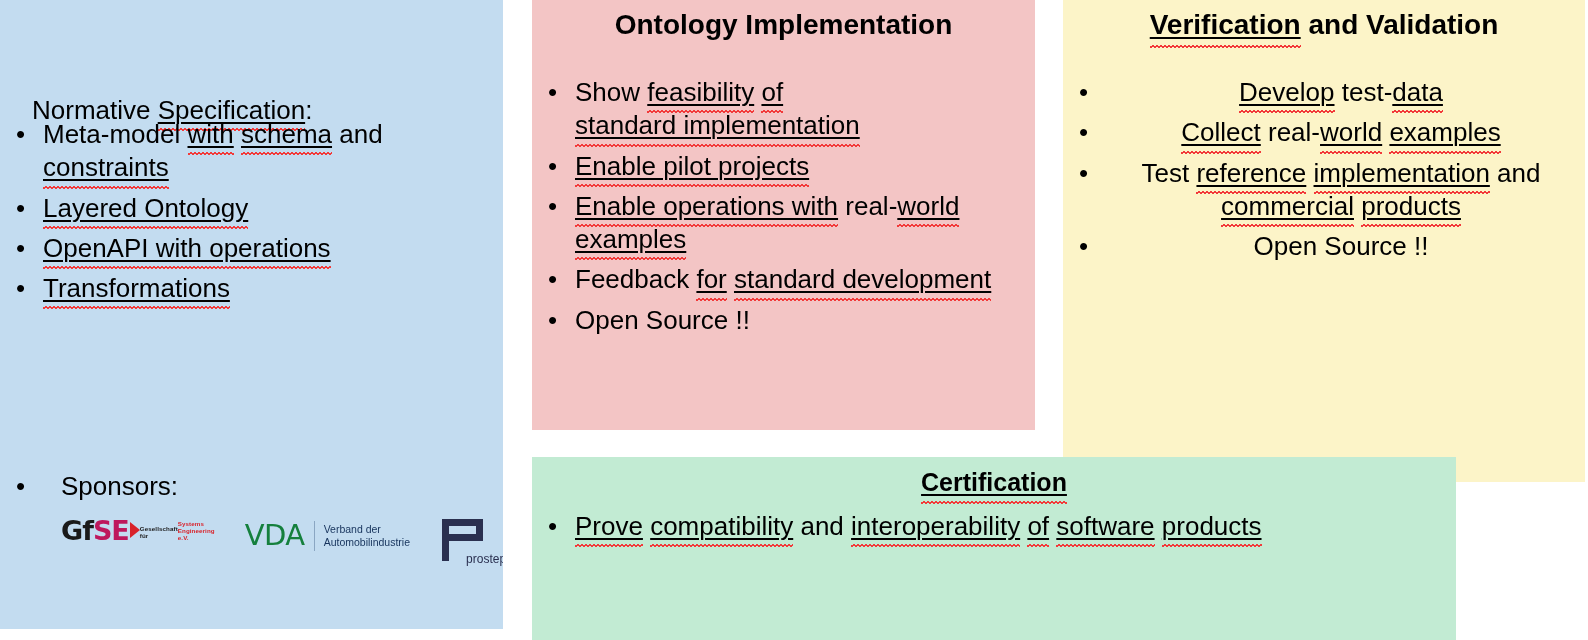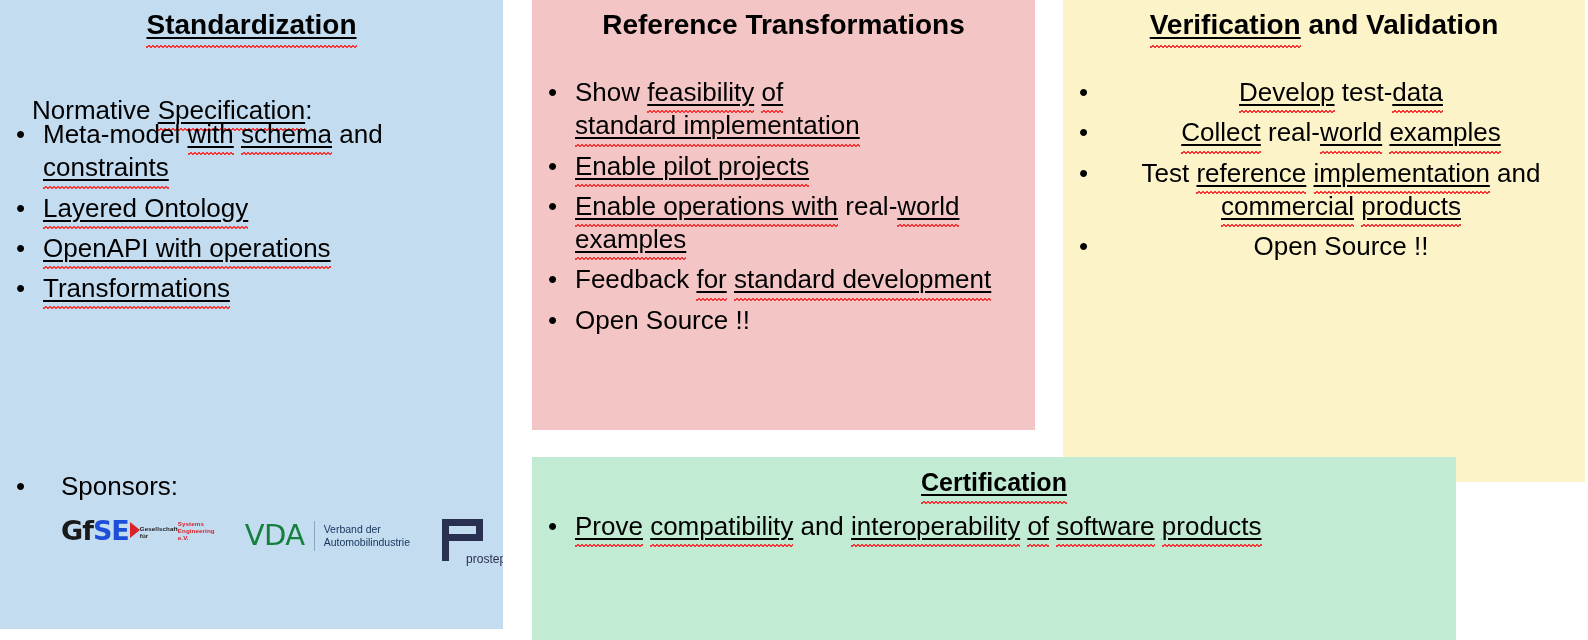--- a/index.html
+++ b/index.html
@@ -134,21 +134,21 @@
 
   
   .logo-gfse { display: flex; align-items: center; }
   .gfse-wordmark {
     display: flex; align-items: center;
     font-size: 27px; font-weight: bold; letter-spacing: -1px;
     line-height: 1;
     font-family: "DejaVu Sans", sans-serif;
   }
   .gfse-gf { color: #1a1a1a; }
-  .gfse-se { color: #1d4ed8; }
+  .gfse-se { color: #be185d; }
   .gfse-arrow {
     width: 0; height: 0;
     border-top: 8px solid transparent;
     border-bottom: 8px solid transparent;
     border-left: 10px solid #d9222a;
     margin-left: 1px;
   }
   .gfse-sub1 { font-size: 6.2px; color: #1a1a1a; font-weight: bold; margin-top: 3px; letter-spacing: .1px; }
   .gfse-sub2 { font-size: 6.2px; color: #d9222a; font-weight: bold; letter-spacing: .1px; }
 
@@ -195,23 +195,20 @@
 
   
   #cert-list { position: absolute; left: 16px; top: 53px; width: 1020px; }
   #cert-list > li { padding-left: 27px; font-size: 26px; }
 </style>
 </head>
 <body>
 
 <section class="panel" id="panel-standardization">
 
-  <h2 class="panel-title">
-    <span class="ul sq sq-title">Standardization</span>
-  </h2>
 
   <p class="lead" id="std-lead">
     <span>Normative&nbsp;</span><span class="ul sq">Specification</span><span>:</span>
   </p>
 
   <ul class="bullets" id="std-list">
     <li>
       <span class="bullet-dot">•</span>
       <span class="bullet-text">Meta-model <span class="ul sq">with</span> <span class="ul sq">schema</span> and <span class="ul sq">constraints</span></span>
     </li>
@@ -269,21 +266,21 @@
         </div>
       </div>
 
     </div>
   </div>
 </section>
 
 <section class="panel" id="panel-reference">
 
   <h2 class="panel-title">
-    <span>Reference Transformations</span>
+    <span>Ontology Implementation</span>
   </h2>
 
   <ul class="bullets" id="ref-list">
     <li>
       <span class="bullet-dot">•</span>
       <span class="bullet-text">Show <span class="ul sq">feasibility</span> <span class="ul sq">of</span> <span class="ul sq">standard implementation</span></span>
     </li>
     <li>
       <span class="bullet-dot">•</span>
       <span class="bullet-text"><span class="ul sq">Enable pilot projects</span></span>

